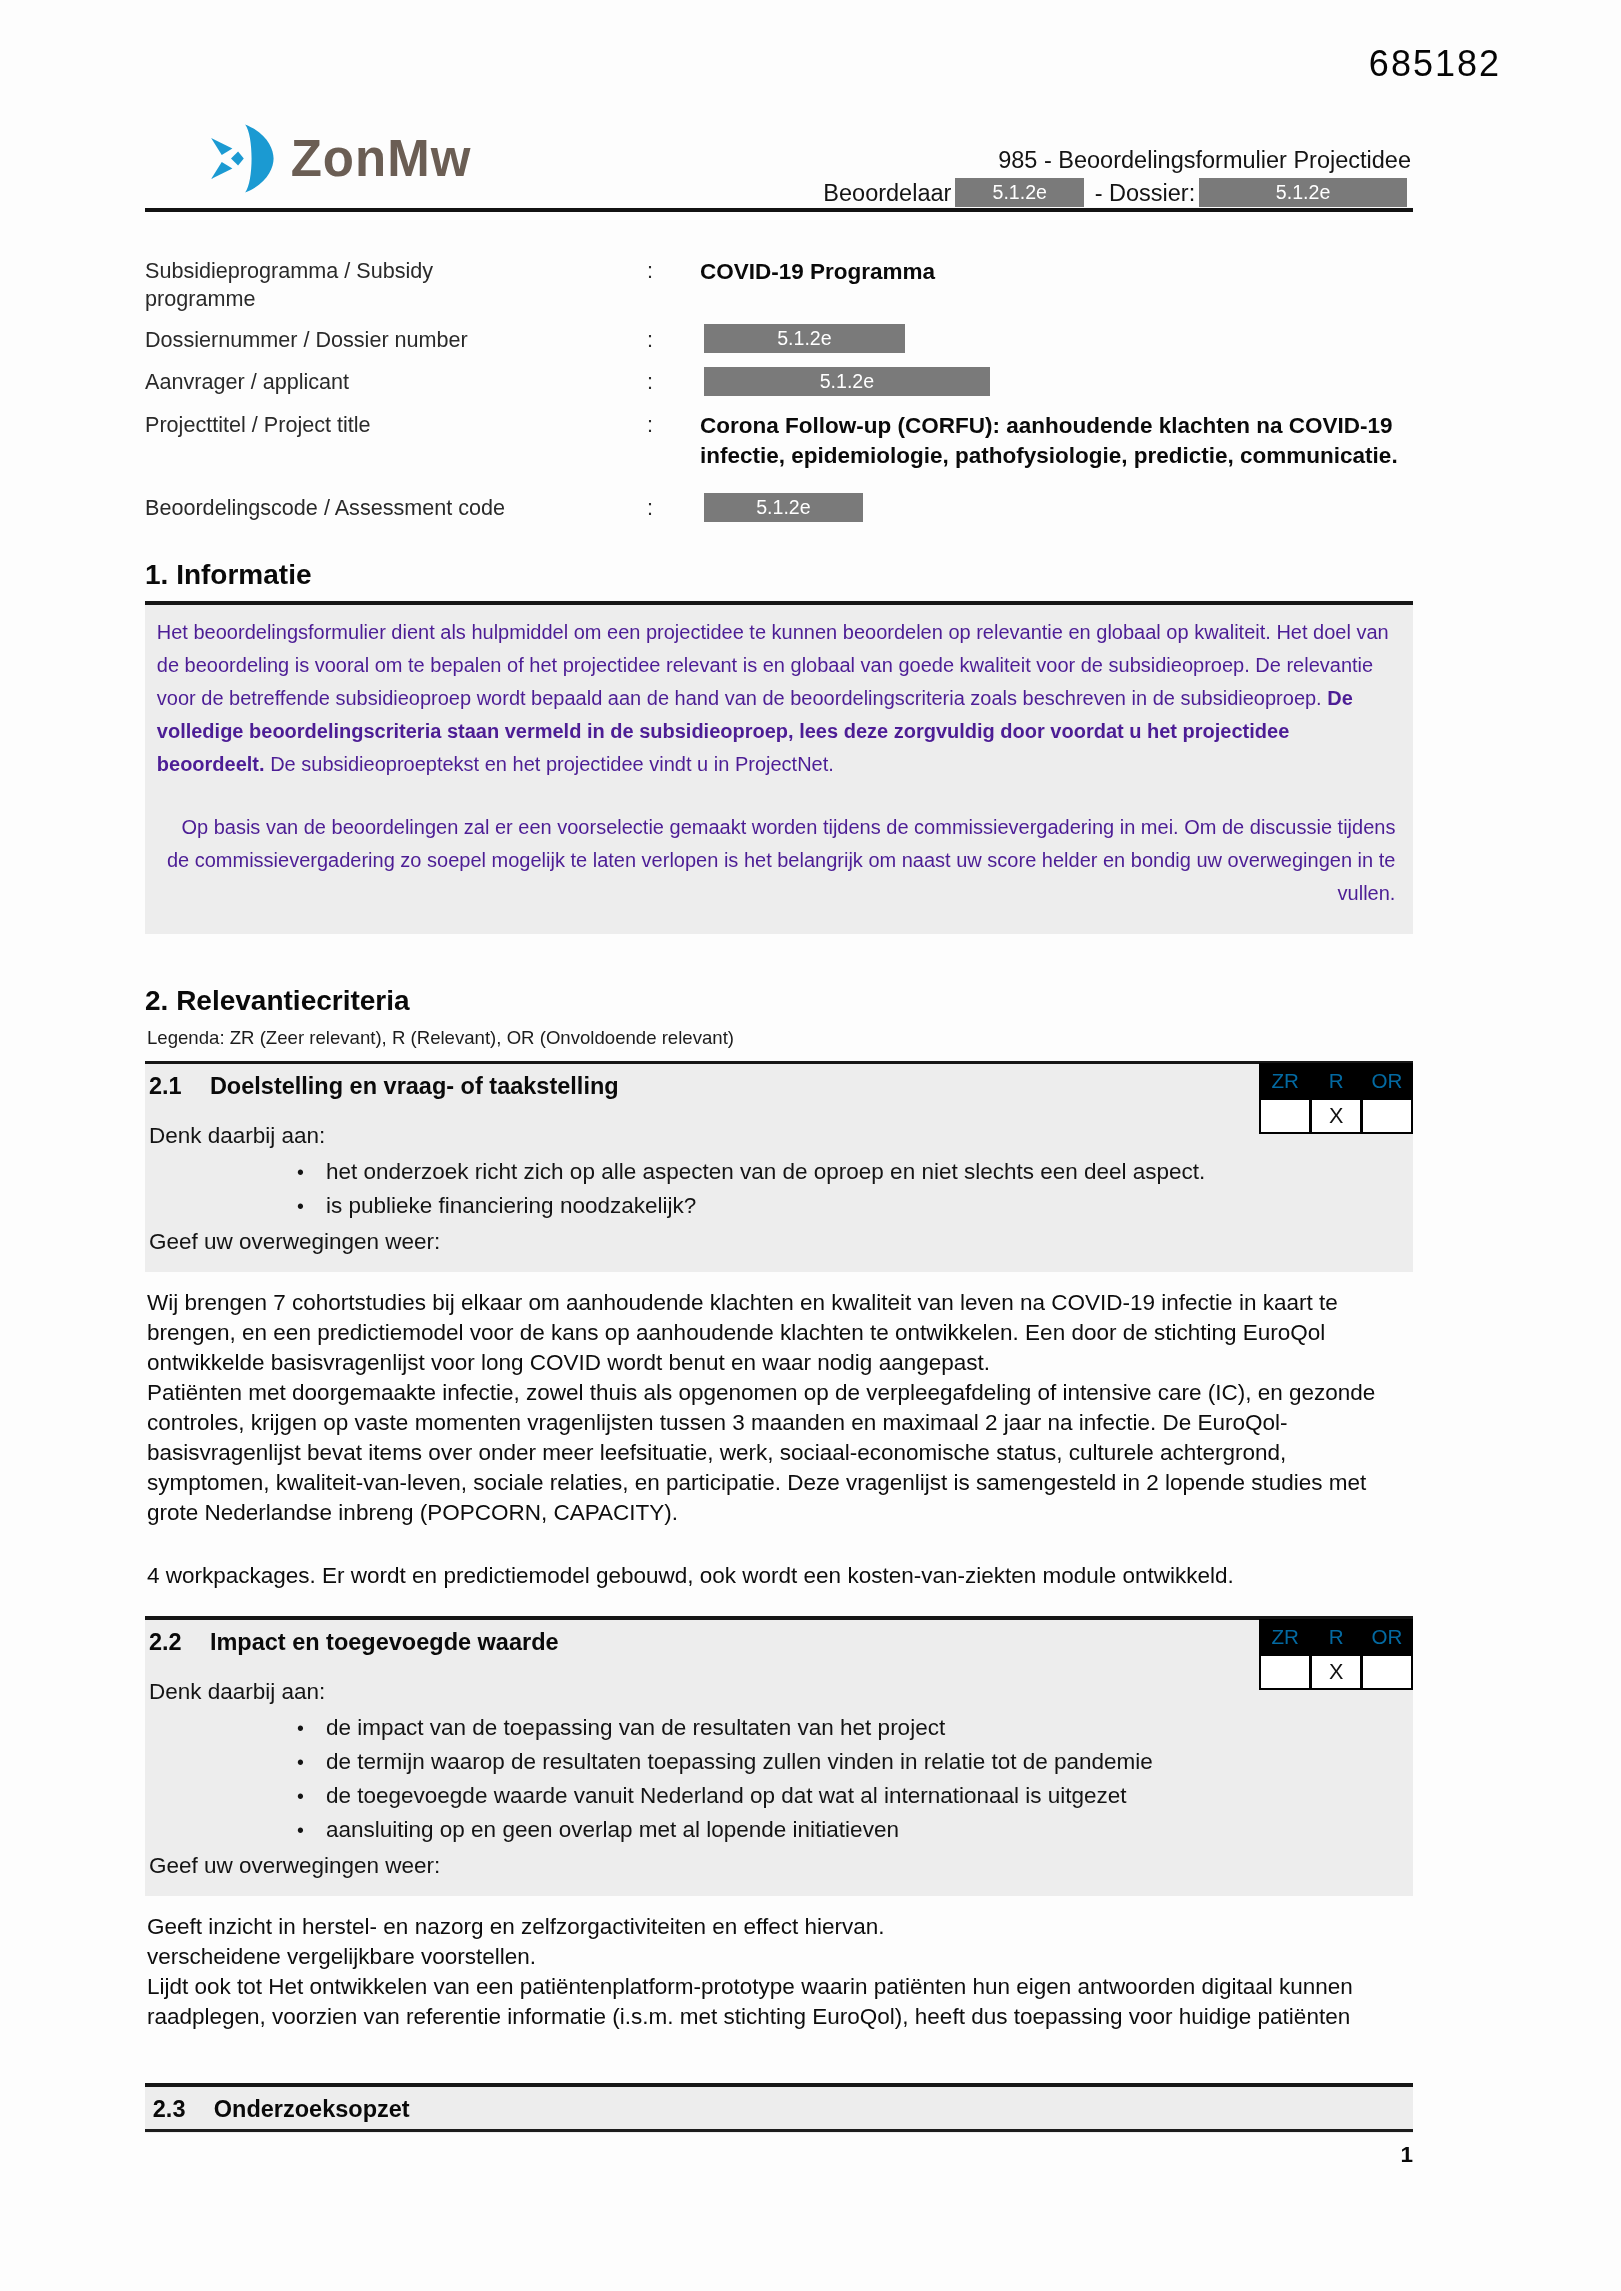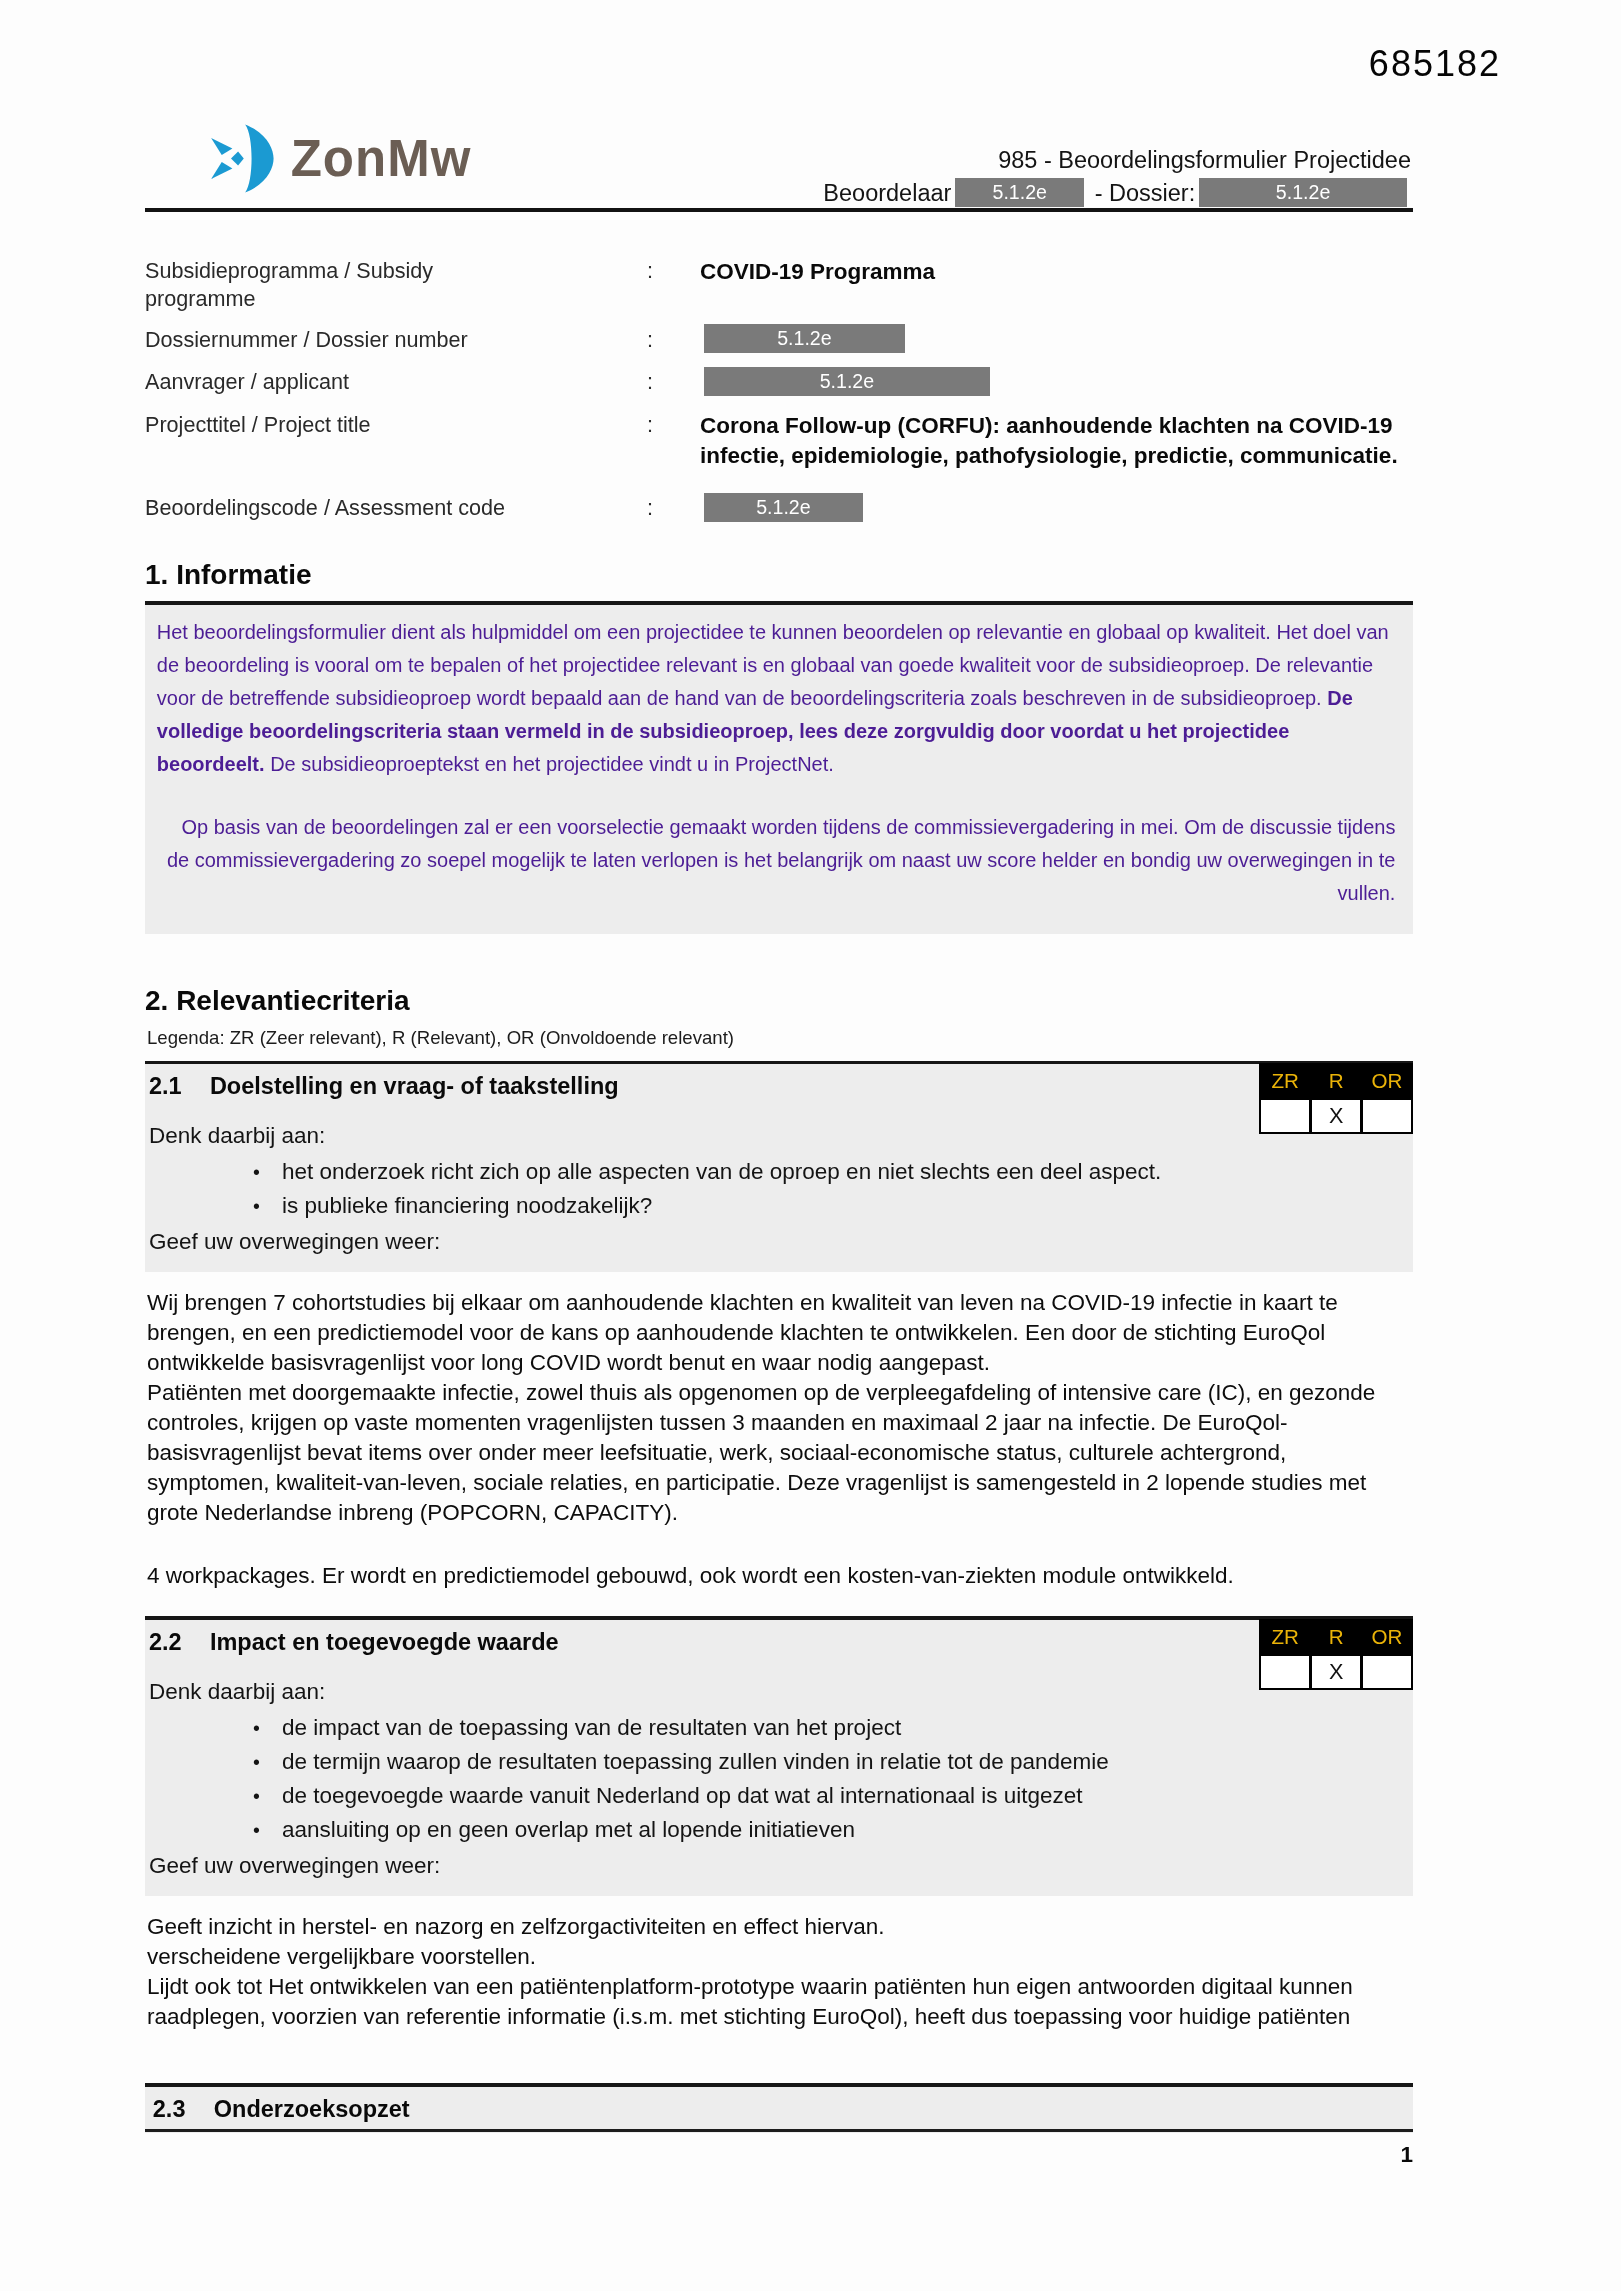--- a/index.html
+++ b/index.html
@@ -73,33 +73,33 @@
     padding:7.8px 0 5.9px 3.9px;color:#0a0a0a;
   }
   .sub-num{width:61px;flex:0 0 61px;}
   .sub-title{flex:1;}
   .score{
     position:absolute;top:2.9px;right:0;
     display:grid;grid-template-columns:repeat(3,48px);grid-auto-rows:32px;
     gap:2.9px;background:#000;border:2.9px solid #000;
   }
   .score .h{
-    background:#000;color:#eab308;font-size:20.6px;
+    background:#000;color:#0369a1;font-size:20.6px;
     display:flex;align-items:center;justify-content:center;
   }
   .score .c{
     background:#fff;color:#111;font-size:21.6px;
     display:flex;align-items:center;justify-content:center;
   }
   .prompt{font-size:22.5px;line-height:30px;padding:13.7px 0 0 3.9px;}
   .prompt-list{
     margin:3.9px 0 0 0;padding:0 0 0 137px;list-style:none;
     font-size:22.5px;line-height:34px;
   }
-  .prompt-list li{position:relative;}
+  .prompt-list li{position:relative;margin-left:44px;}
   .prompt-list li::before{
     content:"\2022";position:absolute;left:-29px;top:0;font-size:19.6px;
   }
   .prompt2{font-size:22.5px;line-height:30px;padding:3.9px 0 2px 3.9px;}
   .answer{font-size:22.5px;line-height:30px;margin:15.7px 0 0 2px;color:#0d0d0d;}
   .answer p{margin:0;}
   .answer .spaced{margin-top:33px;}
   .sub-spacer{height:25.5px;}
   .sub3-row{padding:7.8px 0 9.8px 3.9px;}
   

